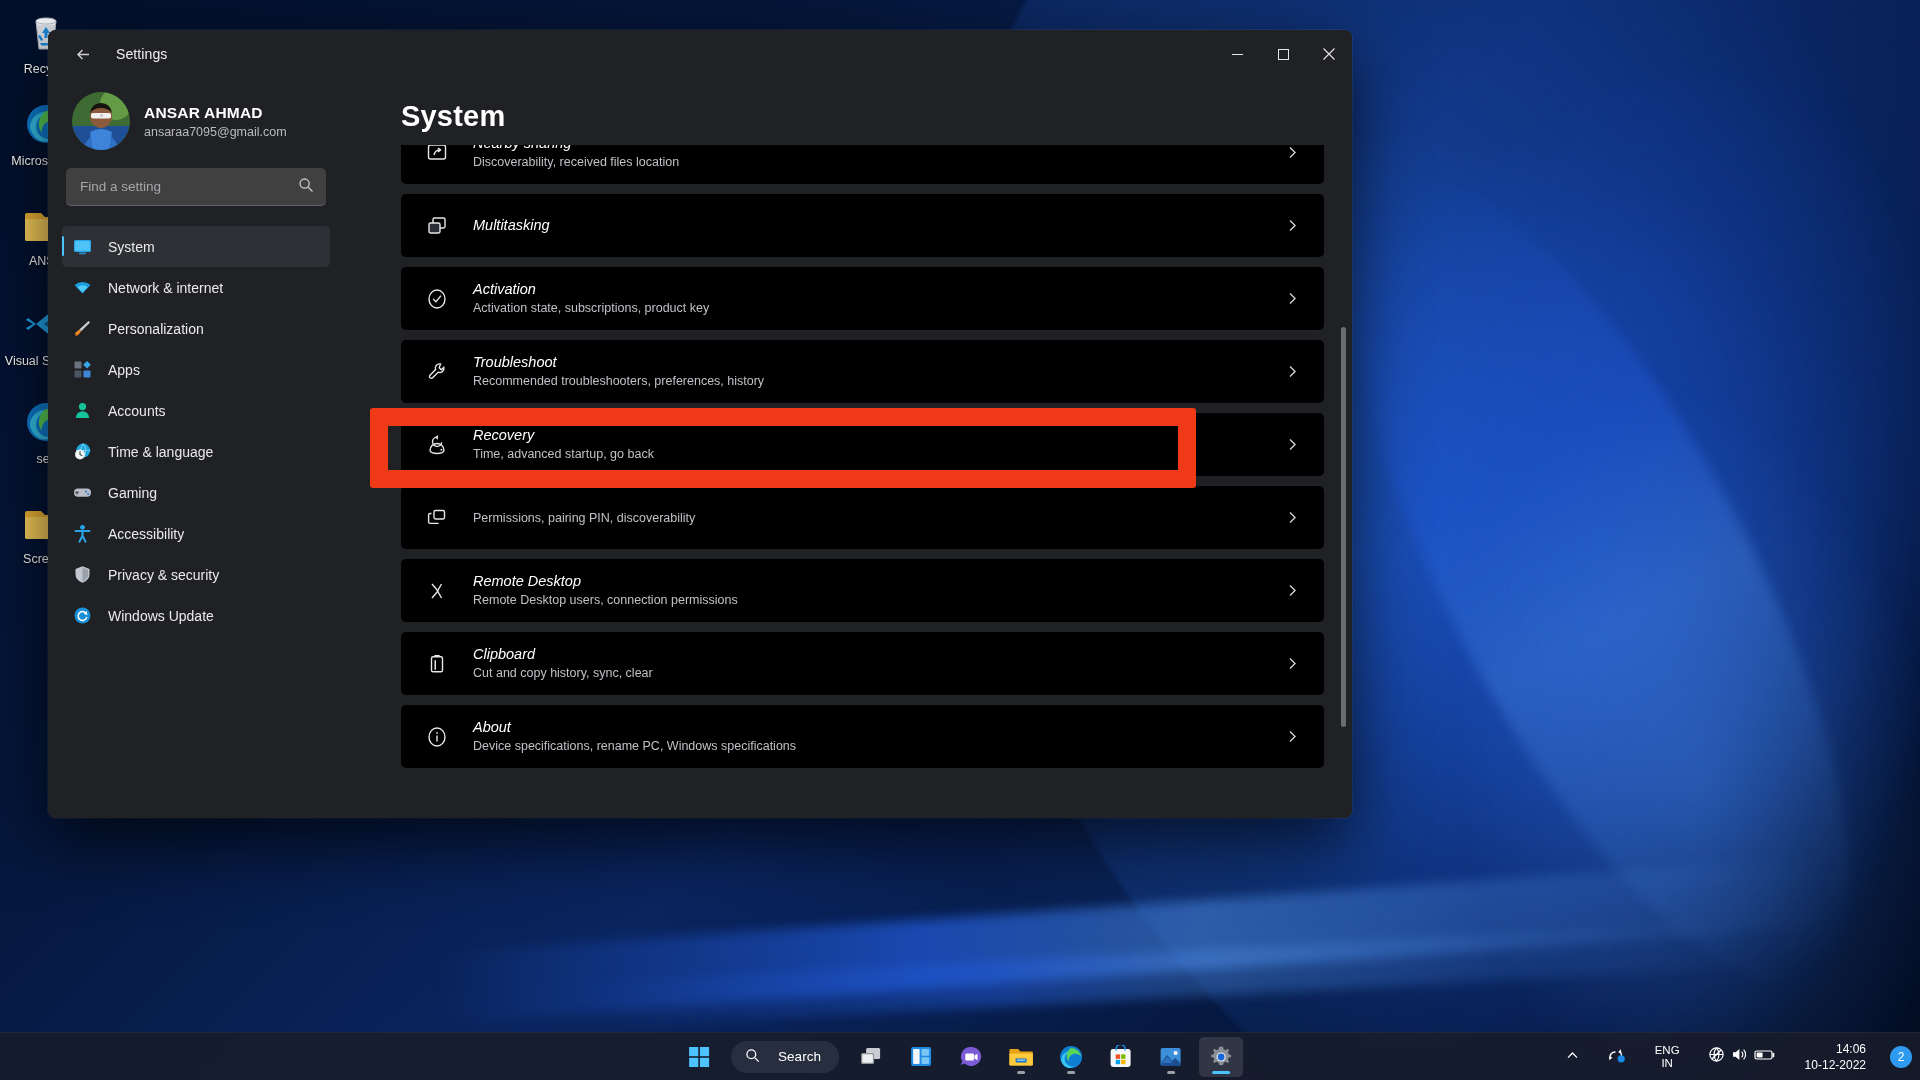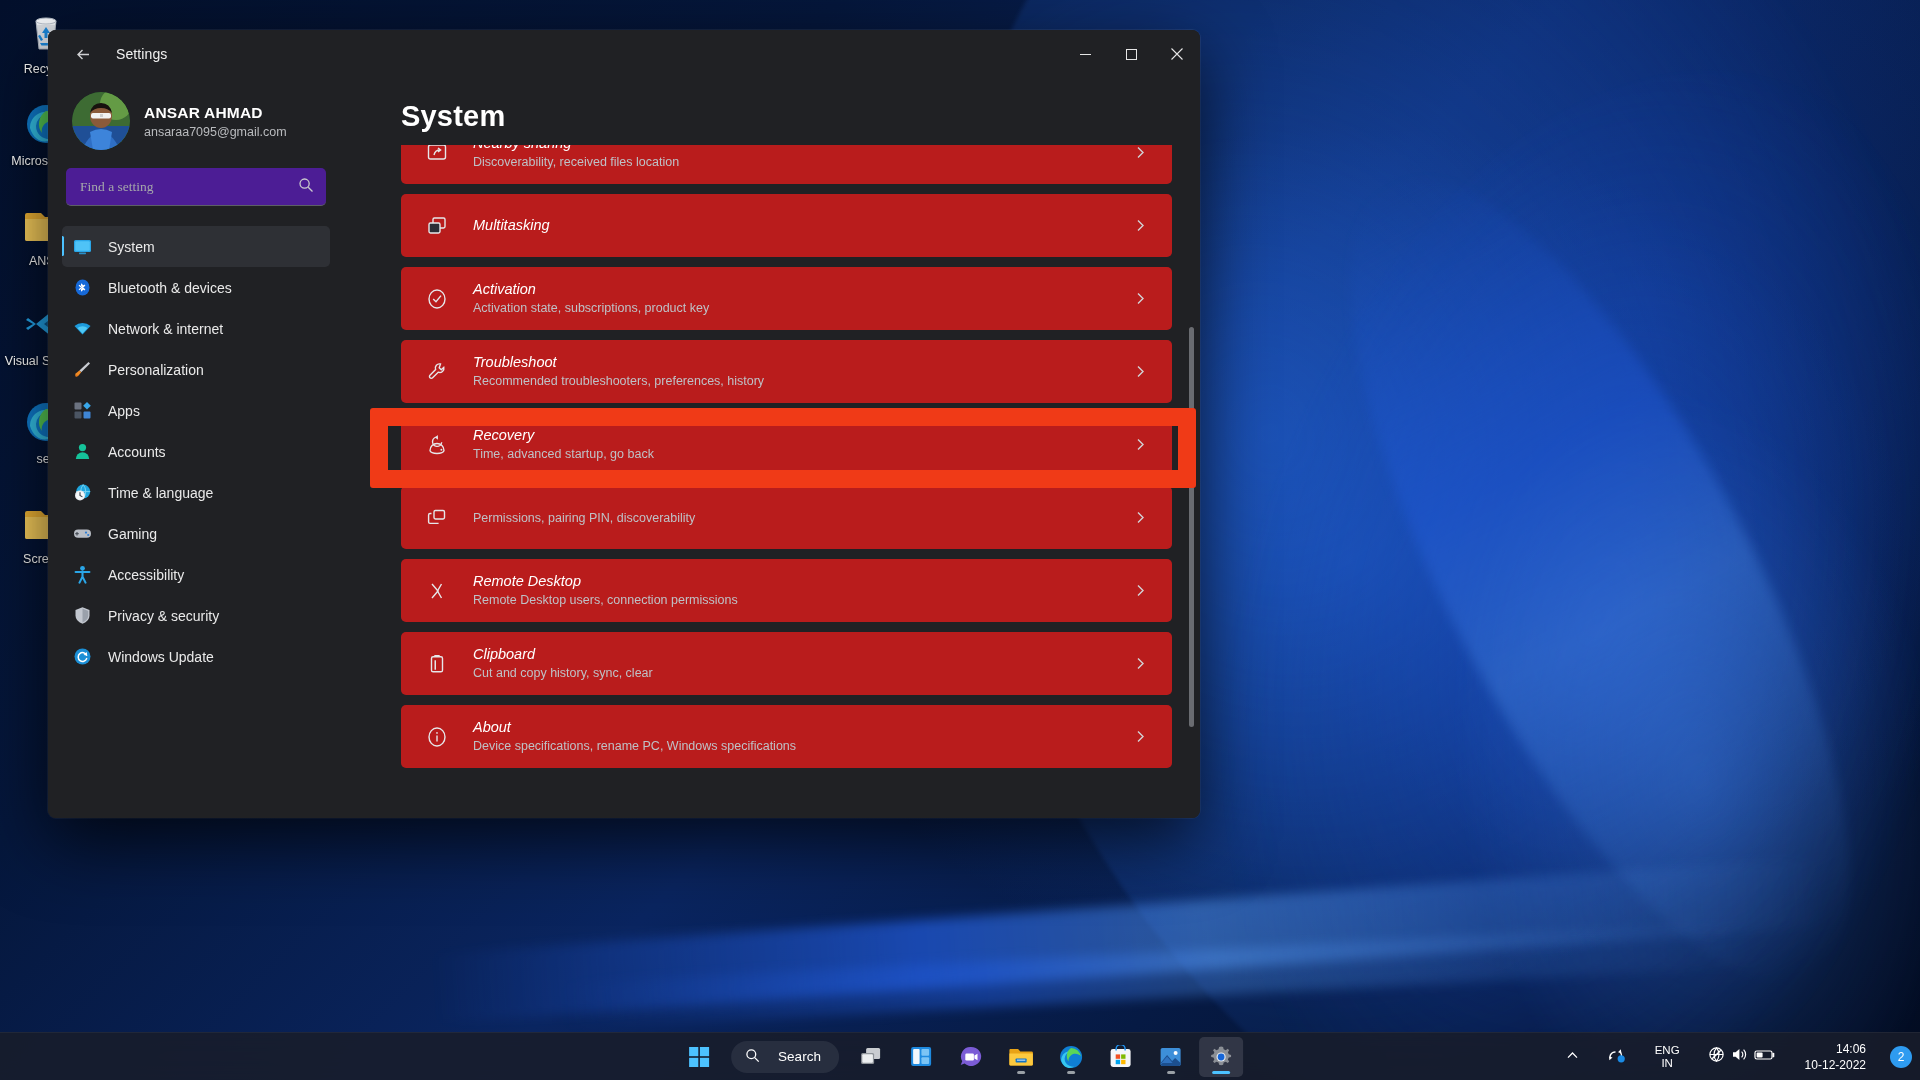--- a/index.html
+++ b/index.html
@@ -52,21 +52,21 @@
   }
   .desk-icon .glyph {
     width:48px; height:48px; margin:0 auto 6px;
     display:flex; align-items:center; justify-content:center;
   }
   .desk-label { display:block; max-height:28px; overflow:hidden; word-break:break-word; }
 
   
   #settings-window {
     position:absolute;
-    left:48px; top:30px; width:1152px; height:788px;
+    left:48px; top:30px; width:1304px; height:788px;
     background:#202124;
     border-radius:8px;
     box-shadow:0 24px 70px rgba(0,0,0,.72), 0 0 0 1px rgba(255,255,255,.07);
     overflow:hidden;
     display:flex; flex-direction:column;
   }
   .titlebar {
     height:48px; flex:0 0 48px;
     background:#202124;
     display:flex; align-items:center;
@@ -109,26 +109,26 @@
   }
   .acct-name { color:#ffffff; font-size:15.5px; font-weight:bold; letter-spacing:.2px; }
   .acct-mail { color:#b9bbbe; font-size:12.5px; margin-top:3px; }
 
   .search-wrap {
     margin:0 4px 20px 4px;
     position:relative;
   }
   .search-box {
     width:100%; height:38px;
-    background:#4c1d95;
+    background:#404040;
     border:none; border-bottom:1px solid #5d6066;
     border-radius:5px;
     color:#e8e8e8; font-size:13.5px;
     padding:0 38px 0 14px;
-    font-family:Liberation Serif, serif;
+    font-family:Liberation Sans, sans-serif;
     outline:none;
   }
   .search-box::placeholder { color:#a5a7ab; }
   .search-ico {
     position:absolute; right:12px; top:50%; transform:translateY(-50%);
     color:#c9cacd; pointer-events:none;
   }
 
   .nav { flex:1; overflow:hidden; }
   .nav-item {
@@ -155,21 +155,21 @@
     color:#ffffff; font-size:29px; font-weight:bold;
     padding:22px 0 12px 36px; letter-spacing:.2px;
   }
   .scroll-area {
     flex:1; position:relative; overflow:hidden;
     padding:0 28px 0 36px;
   }
   .rows { position:absolute; left:36px; right:28px; top:-24px; }
   .row {
     height:63px; margin-bottom:10px;
-    background:#b91c1c;
+    background:#000000;
     border-radius:5px;
     display:flex; align-items:center;
     padding:0 22px 0 22px;
     cursor:pointer;
     position:relative;
   }
   .row-ico {
     width:28px; flex:0 0 28px; display:flex; align-items:center; justify-content:center;
     color:#e6e7ea; margin-right:22px;
   }
@@ -410,30 +410,20 @@
           <span class="nav-ico">
             <svg width="19" height="19" viewBox="0 0 19 19">
               <rect x="1" y="3" width="17" height="12" rx="1.5" fill="#2aa6e8"></rect>
               <rect x="2.2" y="4.2" width="14.6" height="9.6" rx="1" fill="#4fc3f7"></rect>
               <rect x="6" y="15.6" width="7" height="1.6" rx=".6" fill="#2a8fc8"></rect>
             </svg>
           </span>
           <span>System</span>
         </div>
 
-        <div class="nav-item">
-          <span class="nav-ico">
-            <svg width="19" height="19" viewBox="0 0 19 19">
-              <ellipse cx="9.5" cy="9.5" rx="7" ry="8" fill="#1669d8"></ellipse>
-              <path d="M8 5.2 l3.6 3 -3.6 3 V5.2 z M8 13.8 l3.6-3 -3.6-3 v6z" fill="#fff"></path>
-              <path d="M6 7.2 L12 12 M6 11.8 L12 7" stroke="#fff" stroke-width="1.2" fill="none"></path>
-            </svg>
-          </span>
-          <span>Bluetooth &amp; devices</span>
-        </div>
 
         <div class="nav-item">
           <span class="nav-ico">
             <svg width="19" height="19" viewBox="0 0 19 19">
               <path d="M1.5 7 a12 12 0 0 1 16 0 l-8 8.5z" fill="#1d9bdc"></path>
               <path d="M4.4 9 a8 8 0 0 1 10.2 0 l-5.1 5.5z" fill="#4fc9f5"></path>
             </svg>
           </span>
           <span>Network &amp; internet</span>
         </div>

